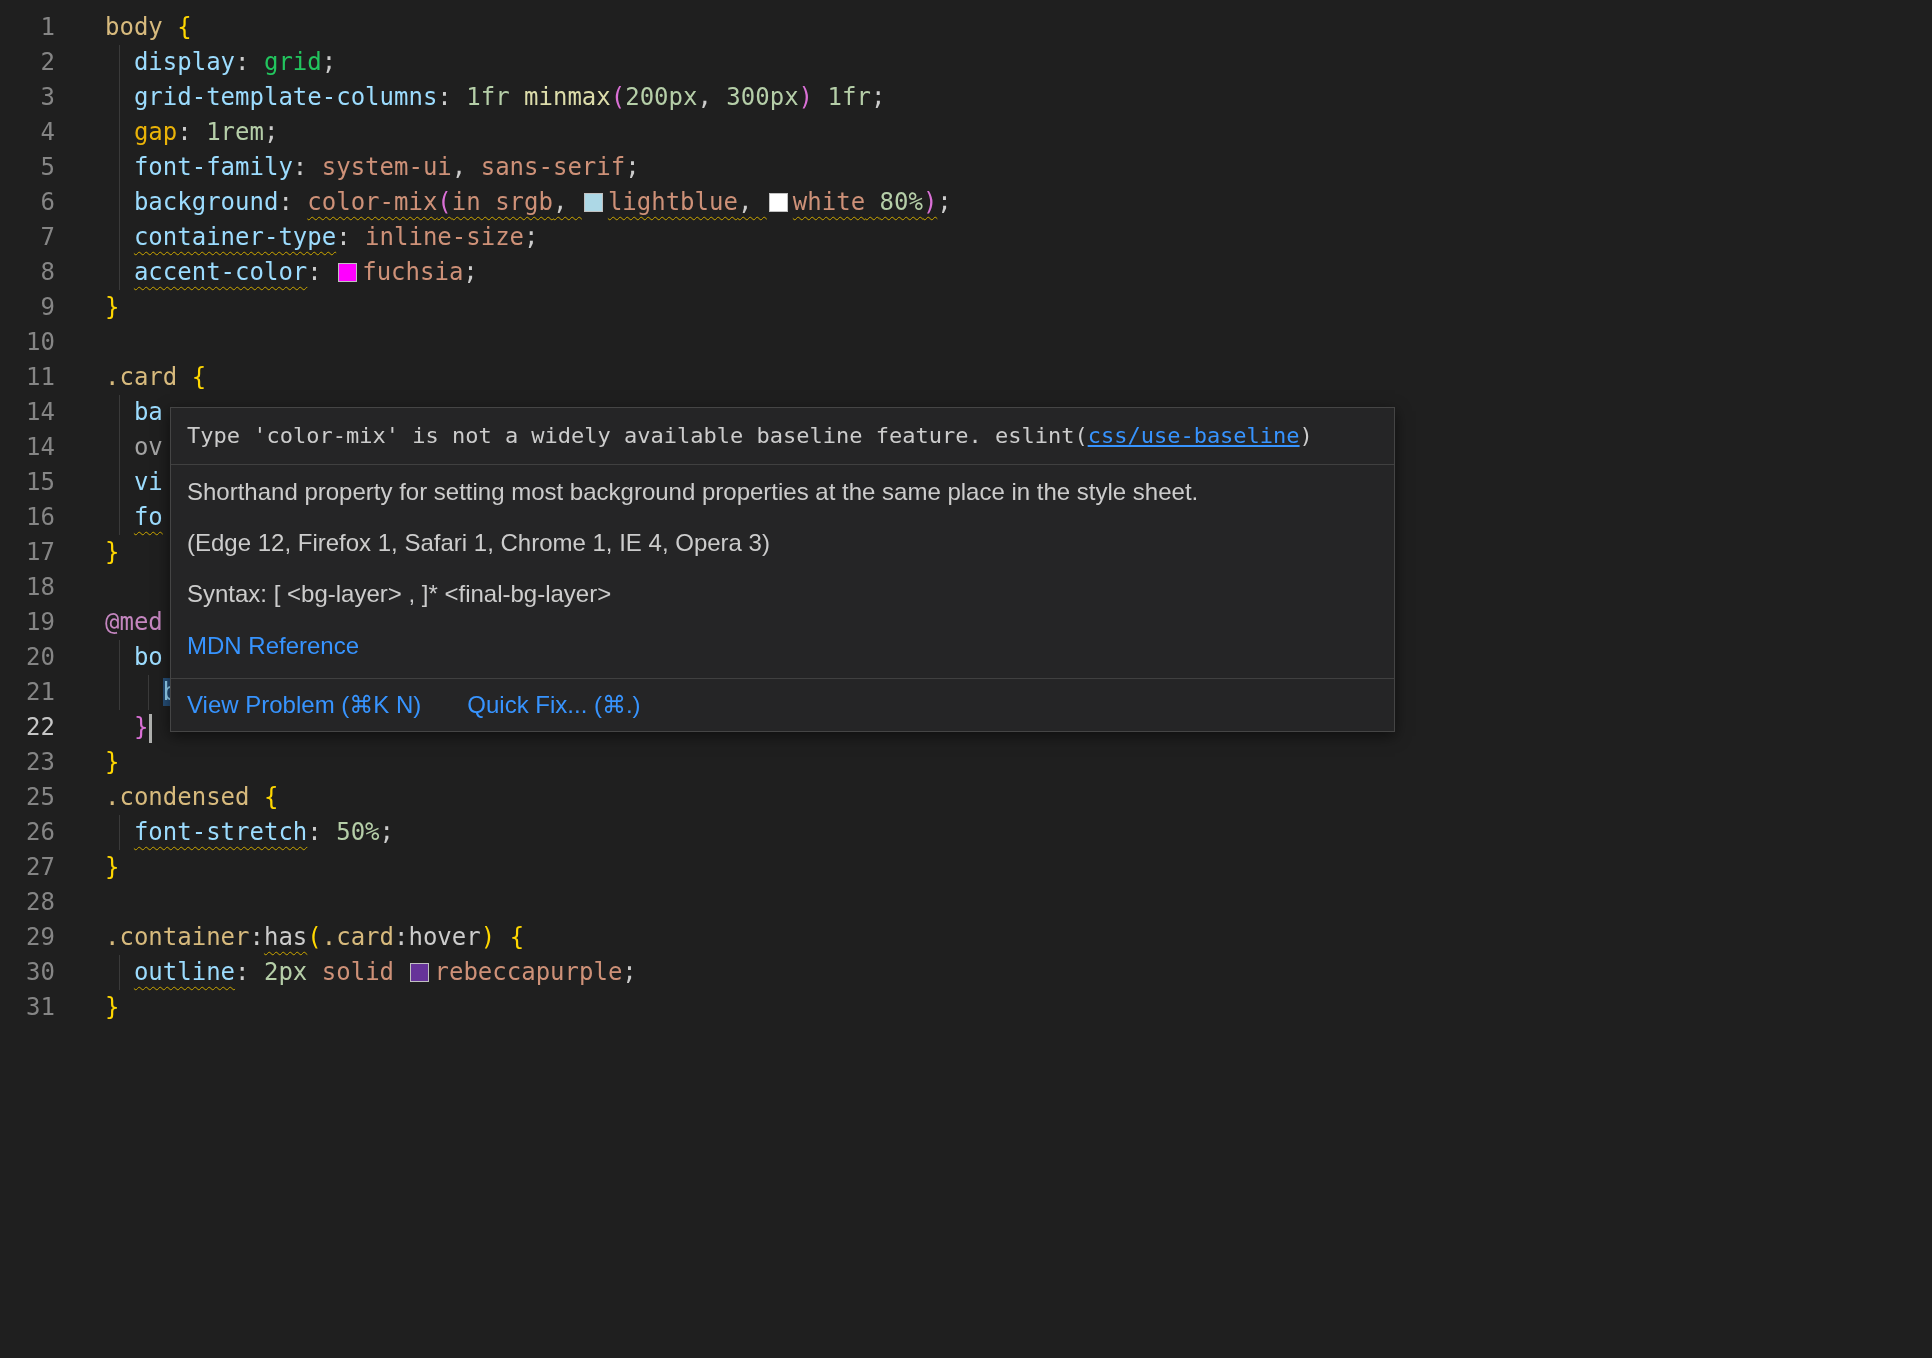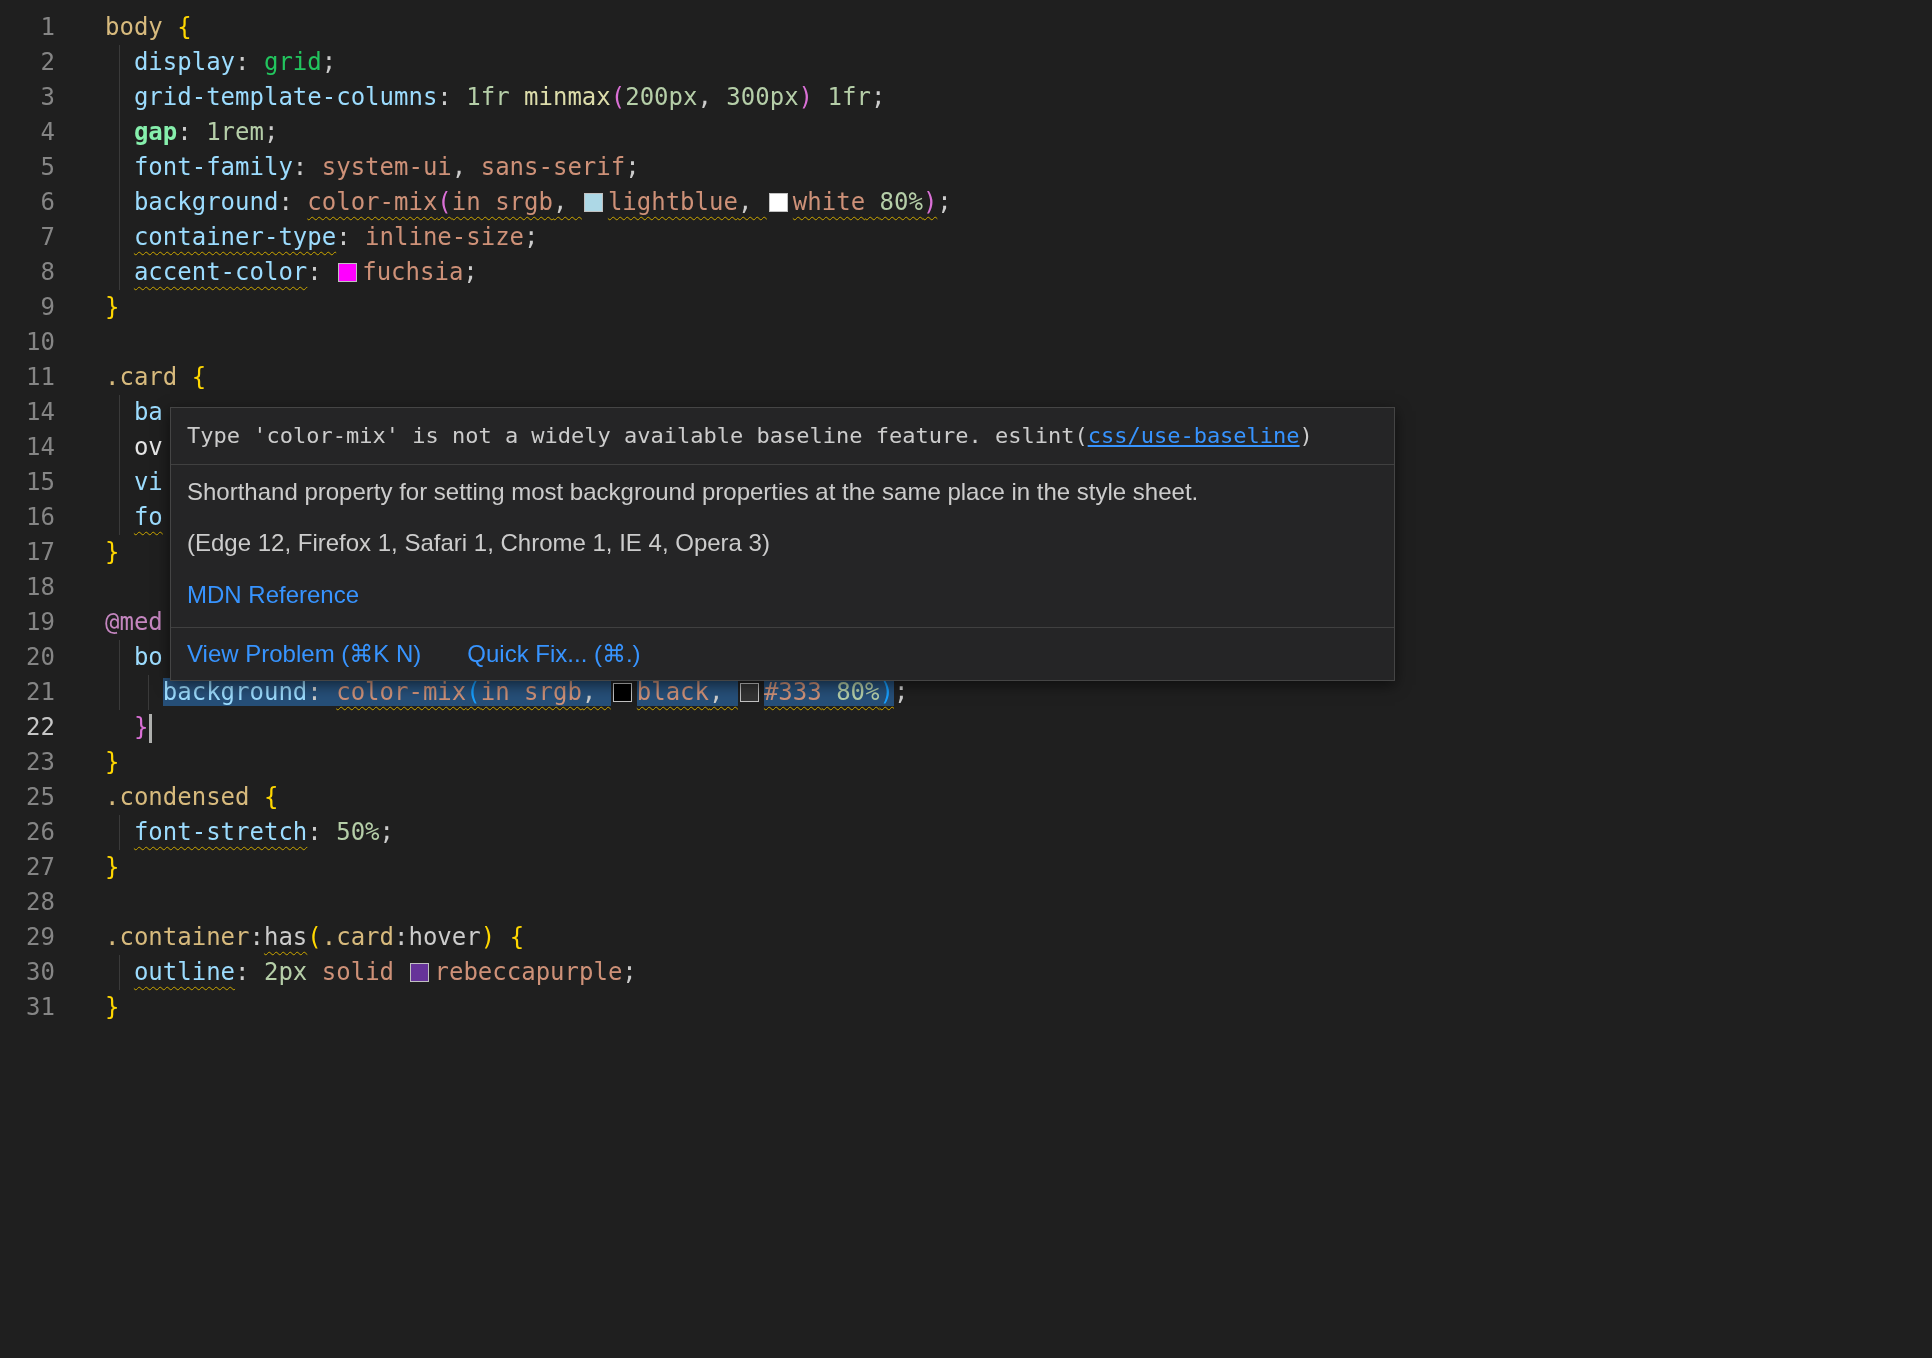--- a/index.html
+++ b/index.html
@@ -32,30 +32,30 @@
 </style>
 </head>
 <body>
 
 <div class="screen">
 
   <div class="lines">
       <div class="line"><span class="ln">1</span><span class="code"><span style="color: rgb(215, 186, 125);">body </span><span style="color: rgb(255, 215, 0);">{</span></span></div>
       <div class="line"><span class="ln">2</span><span class="code"><i class="guide" style="left: 1ch;"></i><span style="color: rgb(204, 204, 204);">  </span><span style="color: rgb(156, 220, 254);">display</span><span style="color: rgb(204, 204, 204);">: </span><span style="color: #22c55e;">grid</span><span style="color: rgb(204, 204, 204);">;</span></span></div>
       <div class="line"><span class="ln">3</span><span class="code"><i class="guide" style="left: 1ch;"></i><span style="color: rgb(204, 204, 204);">  </span><span style="color: rgb(156, 220, 254);">grid-template-columns</span><span style="color: rgb(204, 204, 204);">: </span><span style="color: rgb(181, 206, 168);">1fr </span><span style="color: rgb(220, 220, 170);">minmax</span><span style="color: rgb(218, 112, 214);">(</span><span style="color: rgb(181, 206, 168);">200px</span><span style="color: rgb(204, 204, 204);">, </span><span style="color: rgb(181, 206, 168);">300px</span><span style="color: rgb(218, 112, 214);">)</span><span style="color: rgb(204, 204, 204);"> </span><span style="color: rgb(181, 206, 168);">1fr</span><span style="color: rgb(204, 204, 204);">;</span></span></div>
-      <div class="line"><span class="ln">4</span><span class="code"><i class="guide" style="left: 1ch;"></i><span style="color: rgb(204, 204, 204);">  </span><span style="color: #86efac; font-weight: bold;">gap</span><span style="color: rgb(204, 204, 204);">: </span><span style="color: rgb(181, 206, 168);">1rem</span><span style="color: rgb(204, 204, 204);">;</span></span></div>
+      <div class="line"><span class="ln">4</span><span class="code"><i class="guide" style="left: 1ch;"></i><span style="color: rgb(204, 204, 204);">  </span><span style="color: #eab308;">gap</span><span style="color: rgb(204, 204, 204);">: </span><span style="color: rgb(181, 206, 168);">1rem</span><span style="color: rgb(204, 204, 204);">;</span></span></div>
       <div class="line"><span class="ln">5</span><span class="code"><i class="guide" style="left: 1ch;"></i><span style="color: rgb(204, 204, 204);">  </span><span style="color: rgb(156, 220, 254);">font-family</span><span style="color: rgb(204, 204, 204);">: </span><span style="color: rgb(206, 145, 120);">system-ui</span><span style="color: rgb(204, 204, 204);">, </span><span style="color: rgb(206, 145, 120);">sans-serif</span><span style="color: rgb(204, 204, 204);">;</span></span></div>
       <div class="line"><span class="ln">6</span><span class="code"><i class="guide" style="left: 1ch;"></i><span style="color: rgb(204, 204, 204);">  </span><span style="color: rgb(156, 220, 254);">background</span><span style="color: rgb(204, 204, 204);">: </span><span class="squig" style="color: rgb(206, 145, 120);">color-mix</span><span class="squig" style="color: rgb(218, 112, 214);">(</span><span class="squig" style="color: rgb(206, 145, 120);">in srgb</span><span class="squig" style="color: rgb(204, 204, 204);">, </span><span class="chip" style="background: rgb(173, 216, 230);"></span><span class="squig" style="color: rgb(206, 145, 120);">lightblue</span><span class="squig" style="color: rgb(204, 204, 204);">, </span><span class="chip" style="background: rgb(255, 255, 255);"></span><span class="squig" style="color: rgb(206, 145, 120);">white</span><span class="squig" style="color: rgb(204, 204, 204);"> </span><span class="squig" style="color: rgb(181, 206, 168);">80%</span><span class="squig" style="color: rgb(218, 112, 214);">)</span><span style="color: rgb(204, 204, 204);">;</span></span></div>
       <div class="line"><span class="ln">7</span><span class="code"><i class="guide" style="left: 1ch;"></i><span style="color: rgb(204, 204, 204);">  </span><span class="squig" style="color: rgb(156, 220, 254);">container-type</span><span style="color: rgb(204, 204, 204);">: </span><span style="color: rgb(206, 145, 120);">inline-size</span><span style="color: rgb(204, 204, 204);">;</span></span></div>
       <div class="line"><span class="ln">8</span><span class="code"><i class="guide" style="left: 1ch;"></i><span style="color: rgb(204, 204, 204);">  </span><span class="squig" style="color: rgb(156, 220, 254);">accent-color</span><span style="color: rgb(204, 204, 204);">: </span><span class="chip" style="background: rgb(255, 0, 255);"></span><span style="color: rgb(206, 145, 120);">fuchsia</span><span style="color: rgb(204, 204, 204);">;</span></span></div>
       <div class="line"><span class="ln">9</span><span class="code"><span style="color: rgb(255, 215, 0);">}</span></span></div>
       <div class="line"><span class="ln">10</span><span class="code"></span></div>
       <div class="line"><span class="ln">11</span><span class="code"><span style="color: rgb(215, 186, 125);">.card </span><span style="color: rgb(255, 215, 0);">{</span></span></div>
       <div class="line"><span class="ln">14</span><span class="code"><i class="guide" style="left: 1ch;"></i><span style="color: rgb(204, 204, 204);">  </span><span style="color: rgb(156, 220, 254);">ba</span></span></div>
-      <div class="line"><span class="ln">14</span><span class="code"><i class="guide" style="left: 1ch;"></i><span style="color: rgb(204, 204, 204);">  </span><span style="color: #e5e5e5;">ov</span></span></div>
+      <div class="line"><span class="ln">14</span><span class="code"><i class="guide" style="left: 1ch;"></i><span style="color: rgb(204, 204, 204);">  </span><span style="color: #a3a3a3;">ov</span></span></div>
       <div class="line"><span class="ln">15</span><span class="code"><i class="guide" style="left: 1ch;"></i><span style="color: rgb(204, 204, 204);">  </span><span style="color: rgb(156, 220, 254);">vi</span></span></div>
       <div class="line"><span class="ln">16</span><span class="code"><i class="guide" style="left: 1ch;"></i><span style="color: rgb(204, 204, 204);">  </span><span class="squig" style="color: rgb(156, 220, 254);">fo</span></span></div>
       <div class="line"><span class="ln">17</span><span class="code"><span style="color: rgb(255, 215, 0);">}</span></span></div>
       <div class="line"><span class="ln">18</span><span class="code"></span></div>
       <div class="line"><span class="ln">19</span><span class="code"><span style="color: rgb(197, 134, 192);">@med</span></span></div>
       <div class="line"><span class="ln">20</span><span class="code"><i class="guide" style="left: 1ch;"></i><span style="color: rgb(204, 204, 204);">  </span><span style="color: rgb(156, 220, 254);">bo</span></span></div>
       <div class="line"><span class="ln">21</span><span class="code"><i class="guide" style="left: 1ch;"></i><i class="guide" style="left: 3ch;"></i><span style="color: rgb(204, 204, 204);">    </span><span class="hl" style="color: rgb(156, 220, 254);">background</span><span class="hl" style="color: rgb(204, 204, 204);">: </span><span class="squig hl" style="color: rgb(206, 145, 120);">color-mix</span><span class="squig hl" style="color: rgb(23, 159, 255);">(</span><span class="squig hl" style="color: rgb(206, 145, 120);">in srgb</span><span class="squig hl" style="color: rgb(204, 204, 204);">, </span><span class="chip hl" style="background: rgb(0, 0, 0);"></span><span class="squig hl" style="color: rgb(206, 145, 120);">black</span><span class="squig hl" style="color: rgb(204, 204, 204);">, </span><span class="chip hl" style="background: rgb(51, 51, 51);"></span><span class="squig hl" style="color: rgb(206, 145, 120);">#333</span><span class="squig hl" style="color: rgb(204, 204, 204);"> </span><span class="squig hl" style="color: rgb(181, 206, 168);">80%</span><span class="squig hl" style="color: rgb(23, 159, 255);">)</span><span style="color: rgb(204, 204, 204);">;</span></span></div>
       <div class="line"><span class="ln active">22</span><span class="code"><span style="color: rgb(204, 204, 204);">  </span><span style="color: rgb(218, 112, 214);">}</span><span class="caret"></span></span></div>
       <div class="line"><span class="ln">23</span><span class="code"><span style="color: rgb(255, 215, 0);">}</span></span></div>
       <div class="line"><span class="ln">25</span><span class="code"><span style="color: rgb(215, 186, 125);">.condensed </span><span style="color: rgb(255, 215, 0);">{</span></span></div>
@@ -65,20 +65,21 @@
       <div class="line"><span class="ln">29</span><span class="code"><span style="color: rgb(215, 186, 125);">.container</span><span style="color: rgb(204, 204, 204);">:</span><span class="squig" style="color: rgb(204, 204, 204);">has</span><span style="color: rgb(255, 215, 0);">(</span><span style="color: rgb(215, 186, 125);">.card</span><span style="color: rgb(204, 204, 204);">:hover</span><span style="color: rgb(255, 215, 0);">)</span><span style="color: rgb(204, 204, 204);"> </span><span style="color: rgb(255, 215, 0);">{</span></span></div>
       <div class="line"><span class="ln">30</span><span class="code"><i class="guide" style="left: 1ch;"></i><span style="color: rgb(204, 204, 204);">  </span><span class="squig" style="color: rgb(156, 220, 254);">outline</span><span style="color: rgb(204, 204, 204);">: </span><span style="color: rgb(181, 206, 168);">2px</span><span style="color: rgb(204, 204, 204);"> </span><span style="color: rgb(206, 145, 120);">solid</span><span style="color: rgb(204, 204, 204);"> </span><span class="chip" style="background: rgb(102, 51, 153);"></span><span style="color: rgb(206, 145, 120);">rebeccapurple</span><span style="color: rgb(204, 204, 204);">;</span></span></div>
       <div class="line"><span class="ln">31</span><span class="code"><span style="color: rgb(255, 215, 0);">}</span></span></div>
     </div>
 
   <div class="tooltip">
     <div class="tt-diag"><span>Type 'color-mix' is not a widely available baseline feature. eslint(</span><a class="lnk u">css/use-baseline</a><span>)</span></div>
     <div class="tt-docs">
       <p>Shorthand property for setting most background properties at the same place in the style sheet.</p>
       <p>(Edge 12, Firefox 1, Safari 1, Chrome 1, IE 4, Opera 3)</p>
+      <p>Syntax: [ &lt;bg-layer&gt; , ]* &lt;final-bg-layer&gt;</p>
       <a class="lnk tt-mdn">MDN Reference</a>
     </div>
     <div class="tt-actions">
       <a class="lnk">View Problem (⌘K N)</a>
       <a class="lnk">Quick Fix... (⌘.)</a>
     </div>
   </div>
 
 </div>
 

